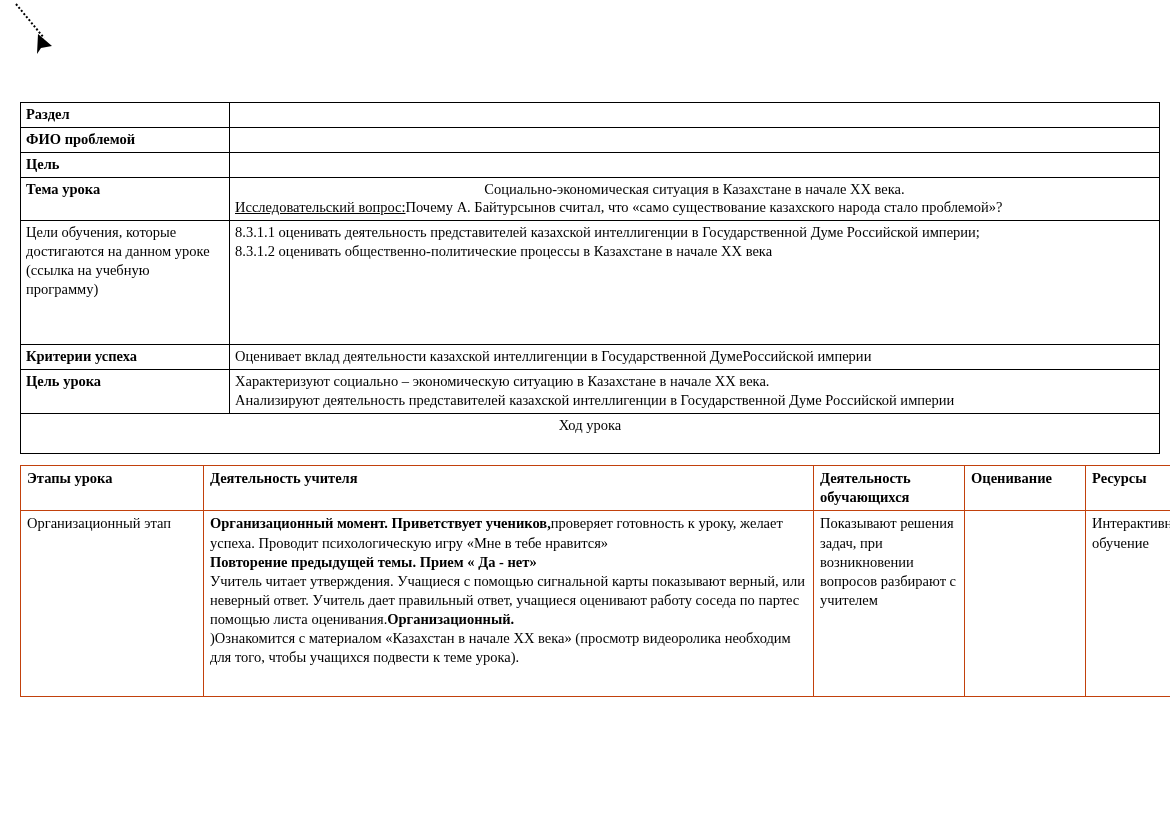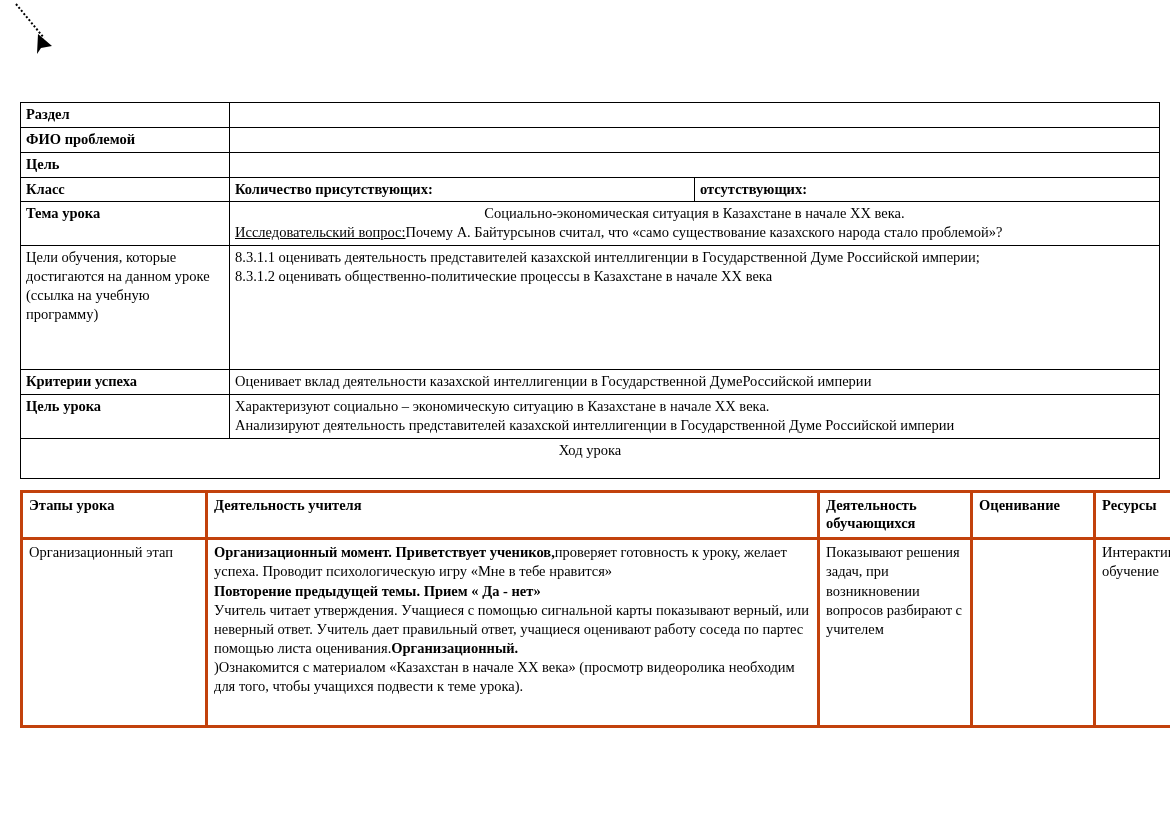--- a/index.html
+++ b/index.html
@@ -87,21 +87,21 @@
   }
 
   
   table.plan {
     border-collapse: collapse;
     width: 1140px;
     table-layout: fixed;
     margin-top: 0;
   }
   table.plan td, table.plan th {
-    border: 3px solid #c2410c;
+    border: 1px solid #c2410c;
     padding: 3px 6px 4px 6px;
     vertical-align: top;
     font-size: 14.5px;
     line-height: 1.32;
   }
   table.plan th {
     font-weight: bold;
     text-align: left;
     vertical-align: top;
     line-height: 1.30;
@@ -138,25 +138,20 @@
         <td class="t-label">Раздел</td>
         <td class="cell-empty" colspan="2"></td>
       </tr>
       <tr class="row-h-sm">
         <td class="t-label">ФИО проблемой</td>
         <td class="cell-empty" colspan="2"></td>
       </tr>
       <tr class="row-h-sm">
         <td class="t-label">Цель</td>
         <td class="cell-empty" colspan="2"></td>
-      </tr>
-      <tr class="row-h-sm">
-        <td class="t-label">Класс</td>
-        <td style="width:367px; font-weight:bold;">Количество присутствующих:</td>
-        <td style="font-weight:bold;">отсутствующих:</td>
       </tr>
       <tr>
         <td class="t-label">Тема урока</td>
         <td colspan="2">
           <div class="topic-line-center">Социально-экономическая ситуация в Казахстане в начале XX века.</div>
           <div class="topic-line-q"><span class="ul-label">Исследовательский вопрос:</span><span>Почему А. Байтурсынов считал, что «само существование казахского народа стало проблемой»?</span></div>
         </td>
       </tr>
       <tr>
         <td class="t-label-tall goals-cell">Цели обучения, которые достигаются на данном уроке (ссылка на учебную программу)</td>

